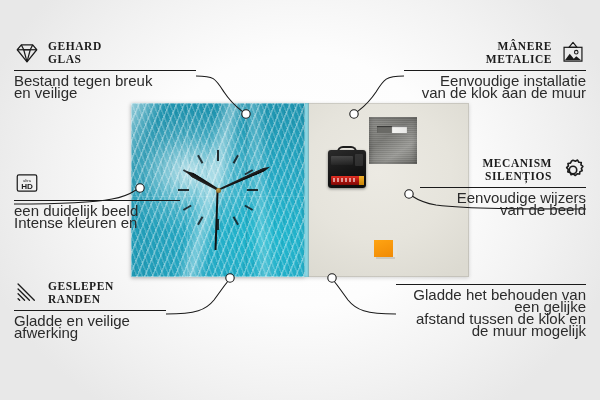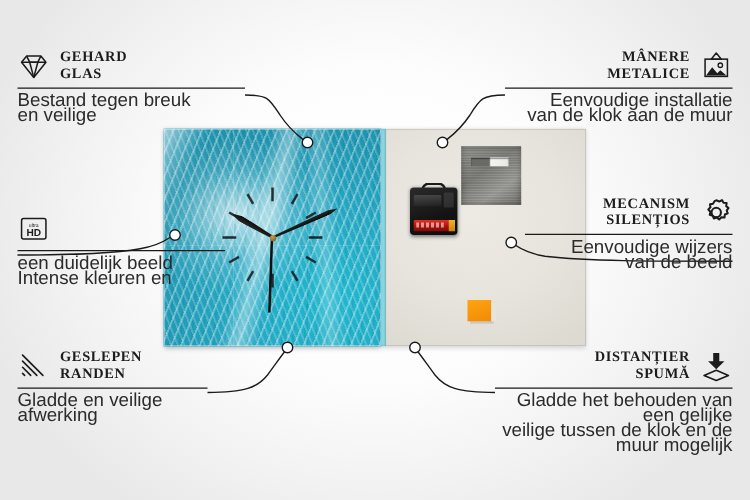--- a/index.html
+++ b/index.html
@@ -343,32 +343,20 @@
       </span>
     </div>
     <div class="rule"></div>
     <div class="desc">
       <div>Eenvoudige wijzers</div>
       <div>van de beeld</div>
     </div>
   </div>
 
   <div class="feature right" id="f-spacer">
-    <div class="head">
-      <div>
-        <div class="title">DISTANȚIER</div>
-        <div class="title">SPUMĂ</div>
-      </div>
-      <span class="ico">
-        <svg viewBox="0 0 32 32">
-          <path d="M13 3 h6 v8 h5 l-8 8 -8-8 h5 z" fill="#1b1b1b"></path>
-          <path d="M16 20 L28 25 L16 30 L4 25 Z" fill="none" stroke="#1b1b1b" stroke-width="1.6" stroke-linejoin="round"></path>
-        </svg>
-      </span>
-    </div>
     <div class="rule"></div>
     <div class="desc">
       <div>Gladde het behouden van een gelijke</div>
-      <div>veilige tussen de klok en de muur mogelijk</div>
+      <div>afstand tussen de klok en de muur mogelijk</div>
     </div>
   </div>
 
 </div>
 
 </body></html>

